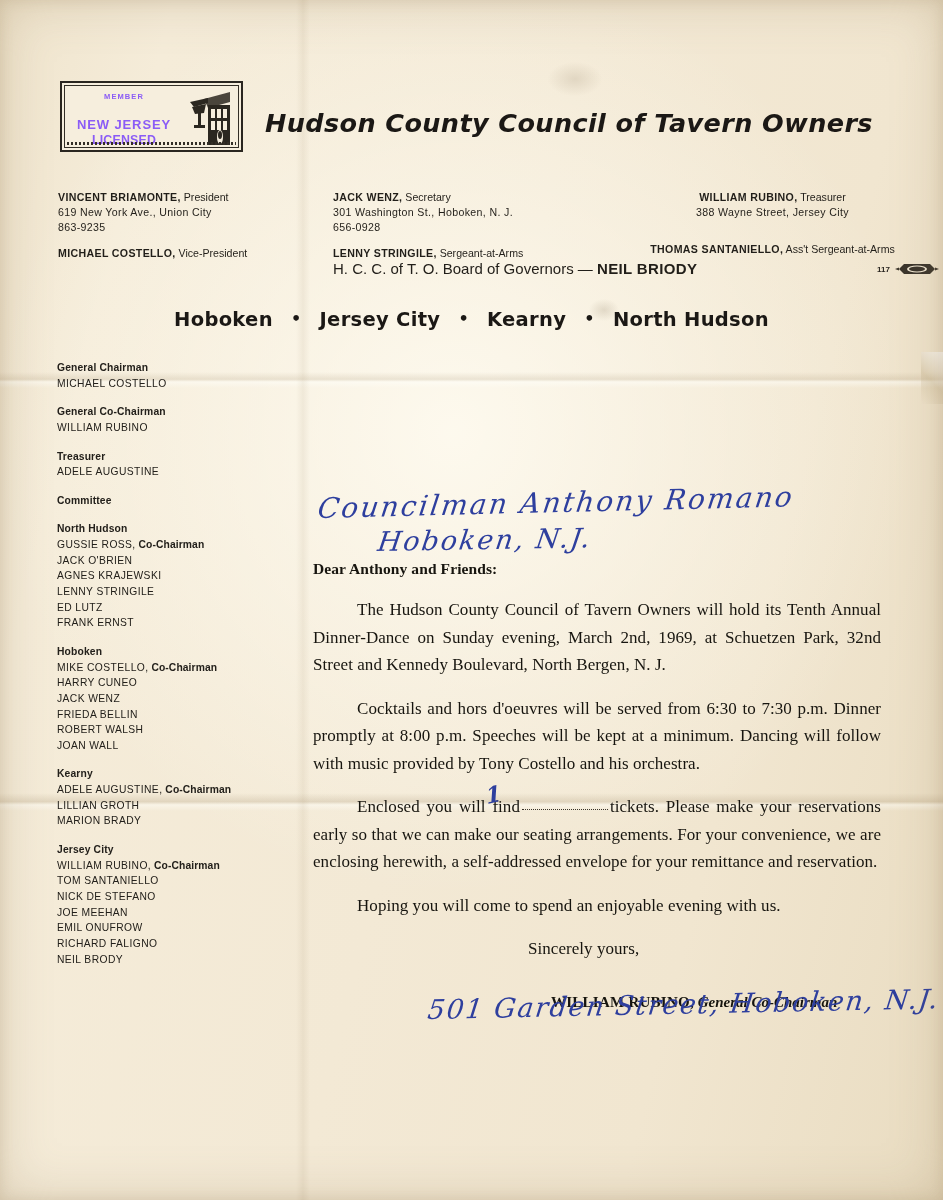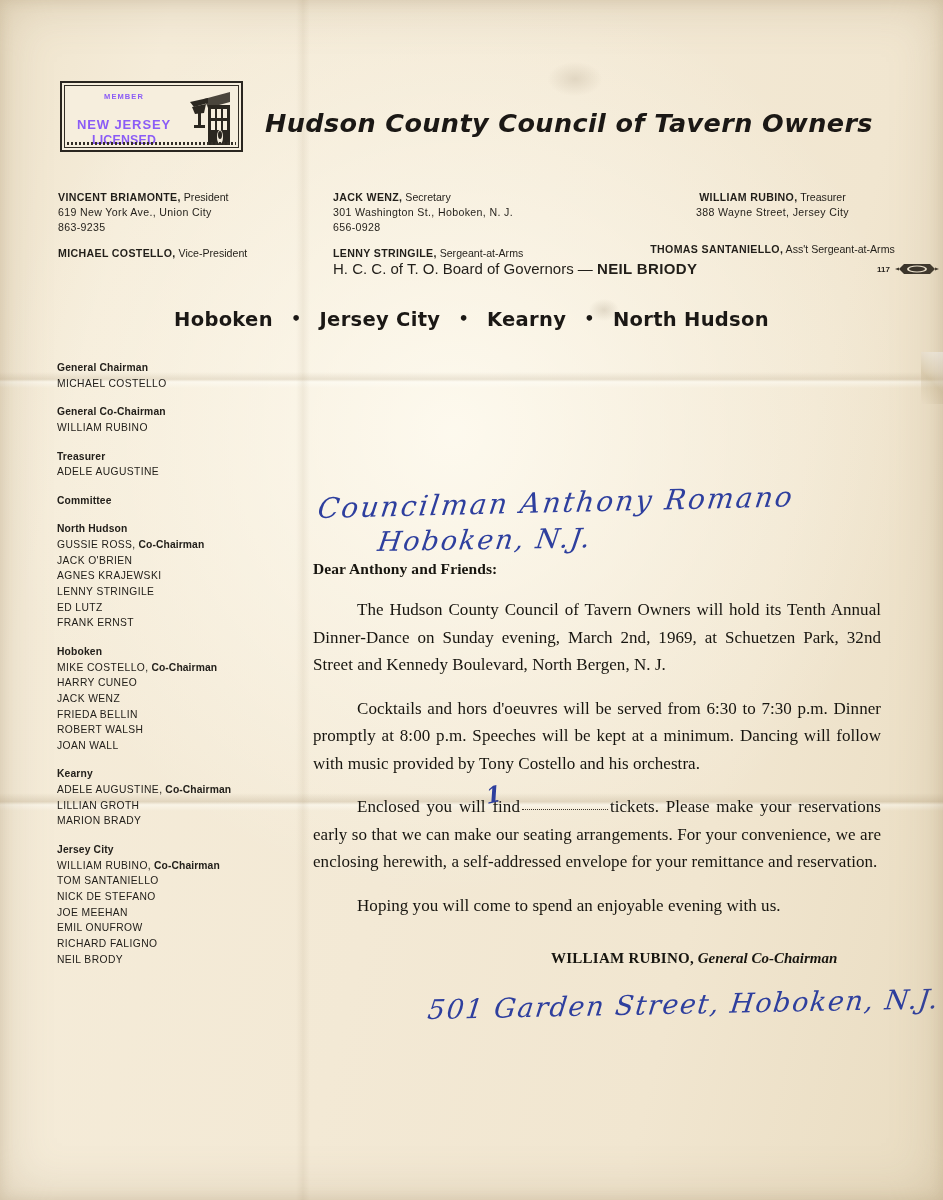--- a/index.html
+++ b/index.html
@@ -356,20 +356,21 @@
         <div class="nm"><span>NEIL BRODY</span></div>
       </div>
     </div>
 
   <div id="letter">
     <div id="salutation">Dear Anthony and Friends:</div>
     <p>The Hudson County Council of Tavern Owners will hold its Tenth Annual Dinner-Dance on Sunday evening, March 2nd, 1969, at Schuetzen Park, 32nd Street and Kennedy Boulevard, North Bergen, N. J.</p>
     <p>Cocktails and hors d'oeuvres will be served from 6:30 to 7:30 p.m. Dinner promptly at 8:00 p.m. Speeches will be kept at a minimum. Dancing will follow with music provided by Tony Costello and his orchestra.</p>
     <p><span>Enclosed you will find</span><span class="dotline"></span><span>tickets. Please make your reservations early so that we can make our seating arrangements. For your convenience, we are enclosing herewith, a self-addressed envelope for your remittance and reservation.</span></p>
     <p id="closing-hope">Hoping you will come to spend an enjoyable evening with us.</p>
+    <p id="sincerely" class="noind">Sincerely yours,</p>
     <div id="signers">
       <div class="signer"><span class="sname">WILLIAM RUBINO,</span><span class="stitle"> General Co-Chairman</span></div>
     </div>
   </div>
 
   <div class="hand" id="hand-addressee-1">Councilman Anthony Romano</div>
   <div class="hand" id="hand-addressee-2">Hoboken, N.J.</div>
   <div class="hand" id="hand-tickets">1</div>
   <div class="hand" id="hand-address">501 Garden Street, Hoboken, N.J.</div>
 

